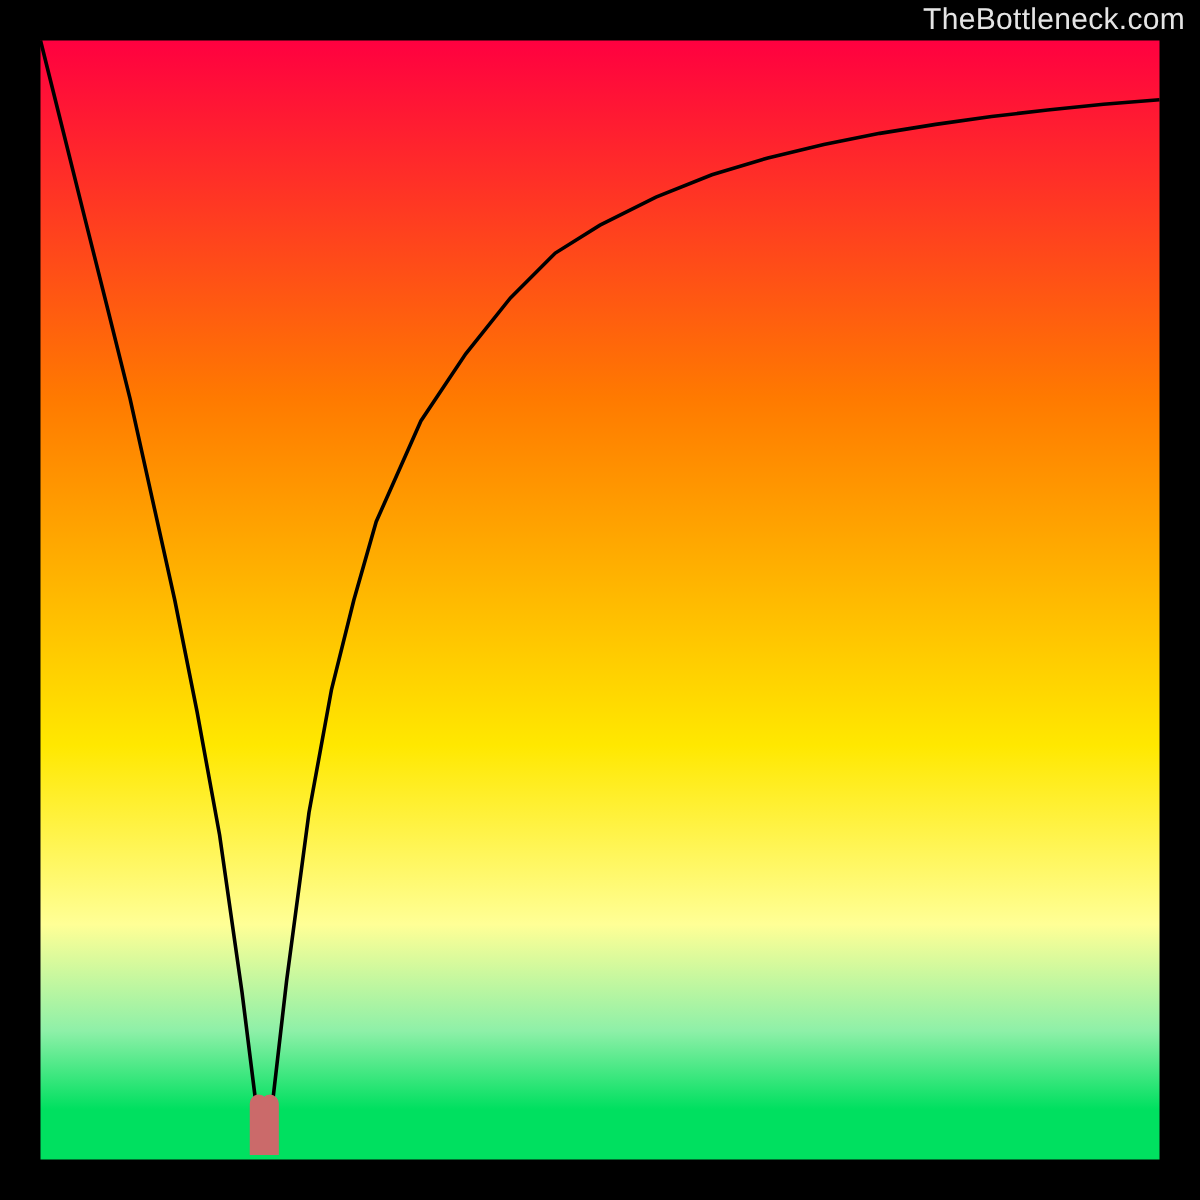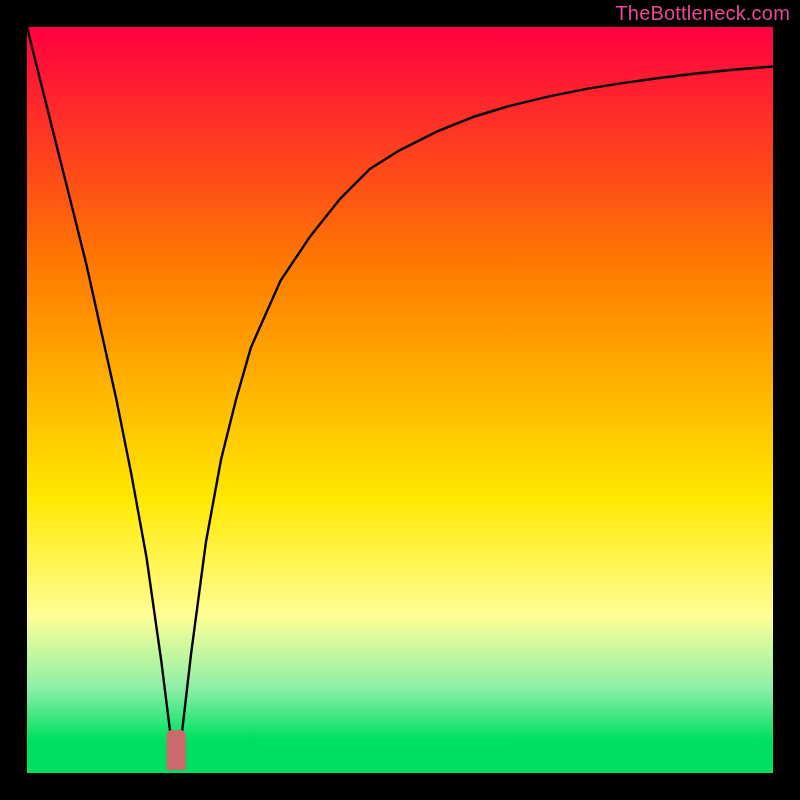--- a/index.html
+++ b/index.html
@@ -13,21 +13,21 @@
   }
   .stage {
     position: relative;
     width: 800px;
     height: 800px;
   }
   .watermark {
     position: absolute;
     top: 2px;
     right: 10px;
-    color: #ec4899;
+    color: #e5e5e5;
     font-size: 20px;
     font-weight: 500;
     letter-spacing: 0.2px;
     z-index: 10;
   }
   svg.plot {
     position: absolute;
     left: 0;
     top: 0;
     width: 800px;

